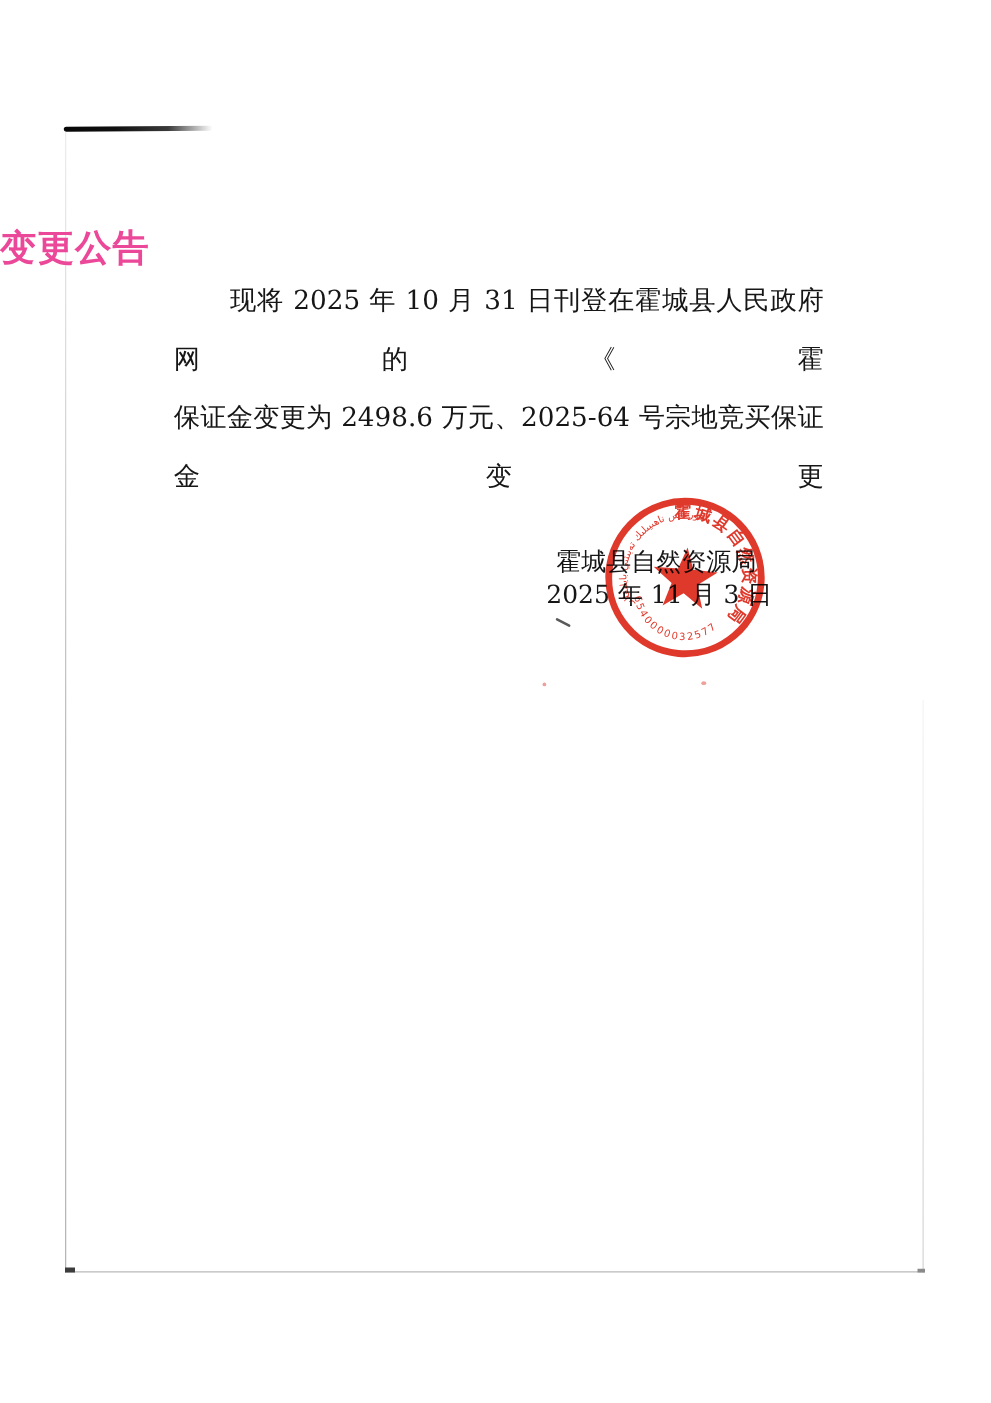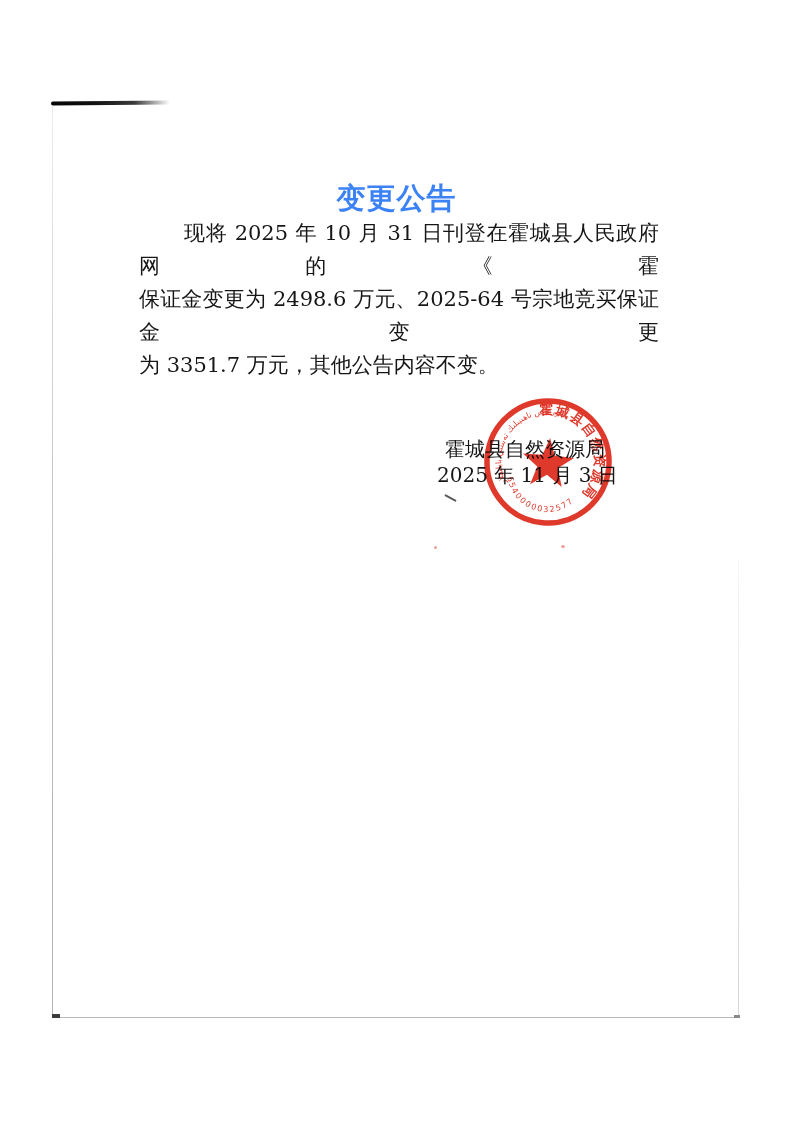--- a/index.html
+++ b/index.html
@@ -31,26 +31,26 @@
   }
   .corner-bl{left:52px;top:1014px;width:8px;height:4px;background:#3c3c3c;}
   .corner-br{left:734px;top:1015px;width:6px;height:3px;background:#8a8a8a;}
   .tick-stamp{
     left:444px;top:497px;width:13px;height:2px;background:#5a5a5a;
     transform:rotate(28deg);border-radius:1px;
   }
   
   .doc-title{
     position:absolute;left:0;right:0;top:179px;margin:0;
-    text-align:center;font-size:29px;font-weight:bold;color:#3b82f6;
+    font-size:29px;font-weight:bold;color:#ec4899;
     letter-spacing:1px;
   }
   .doc-body{
     position:absolute;left:139px;top:217px;width:520px;
-    font-size:21px;line-height:33px;color:#161616;
+    font-size:21px;line-height:47px;color:#161616;
   }
   .line{text-align:justify;text-align-last:justify;}
   .line.first{text-indent:45px;}
   .line.last{text-align-last:left;}
   .signature{
     position:absolute;left:437px;top:436px;width:176px;
     text-align:center;font-size:20px;line-height:26px;color:#161616;
     white-space:nowrap;
   }
   
@@ -76,21 +76,20 @@
   <div class="artifact corner-br"></div>
   <div class="artifact tick-stamp"></div>
   <div class="speck speck-a"></div>
   <div class="speck speck-b"></div>
 
   <h1 class="doc-title">变更公告</h1>
 
   <div class="doc-body">
     <div class="line first">现将 2025 年 10 月 31 日刊登在霍城县人民政府网的《霍</div>
     <div class="line">保证金变更为 2498.6 万元、2025-64 号宗地竞买保证金变更</div>
-    <div class="line last">为 3351.7 万元，其他公告内容不变。</div>
   </div>
 
   <div class="signature">
     <div>霍城县自然资源局</div>
     <div>2025 年 11 月 3 日</div>
   </div>
 
   <svg class="stamp" viewBox="0 0 150 150">
     <g transform="rotate(5 75 75)">
       <circle cx="75" cy="75" r="61" fill="none" stroke="#dd2a1c" stroke-width="5.5"></circle>

